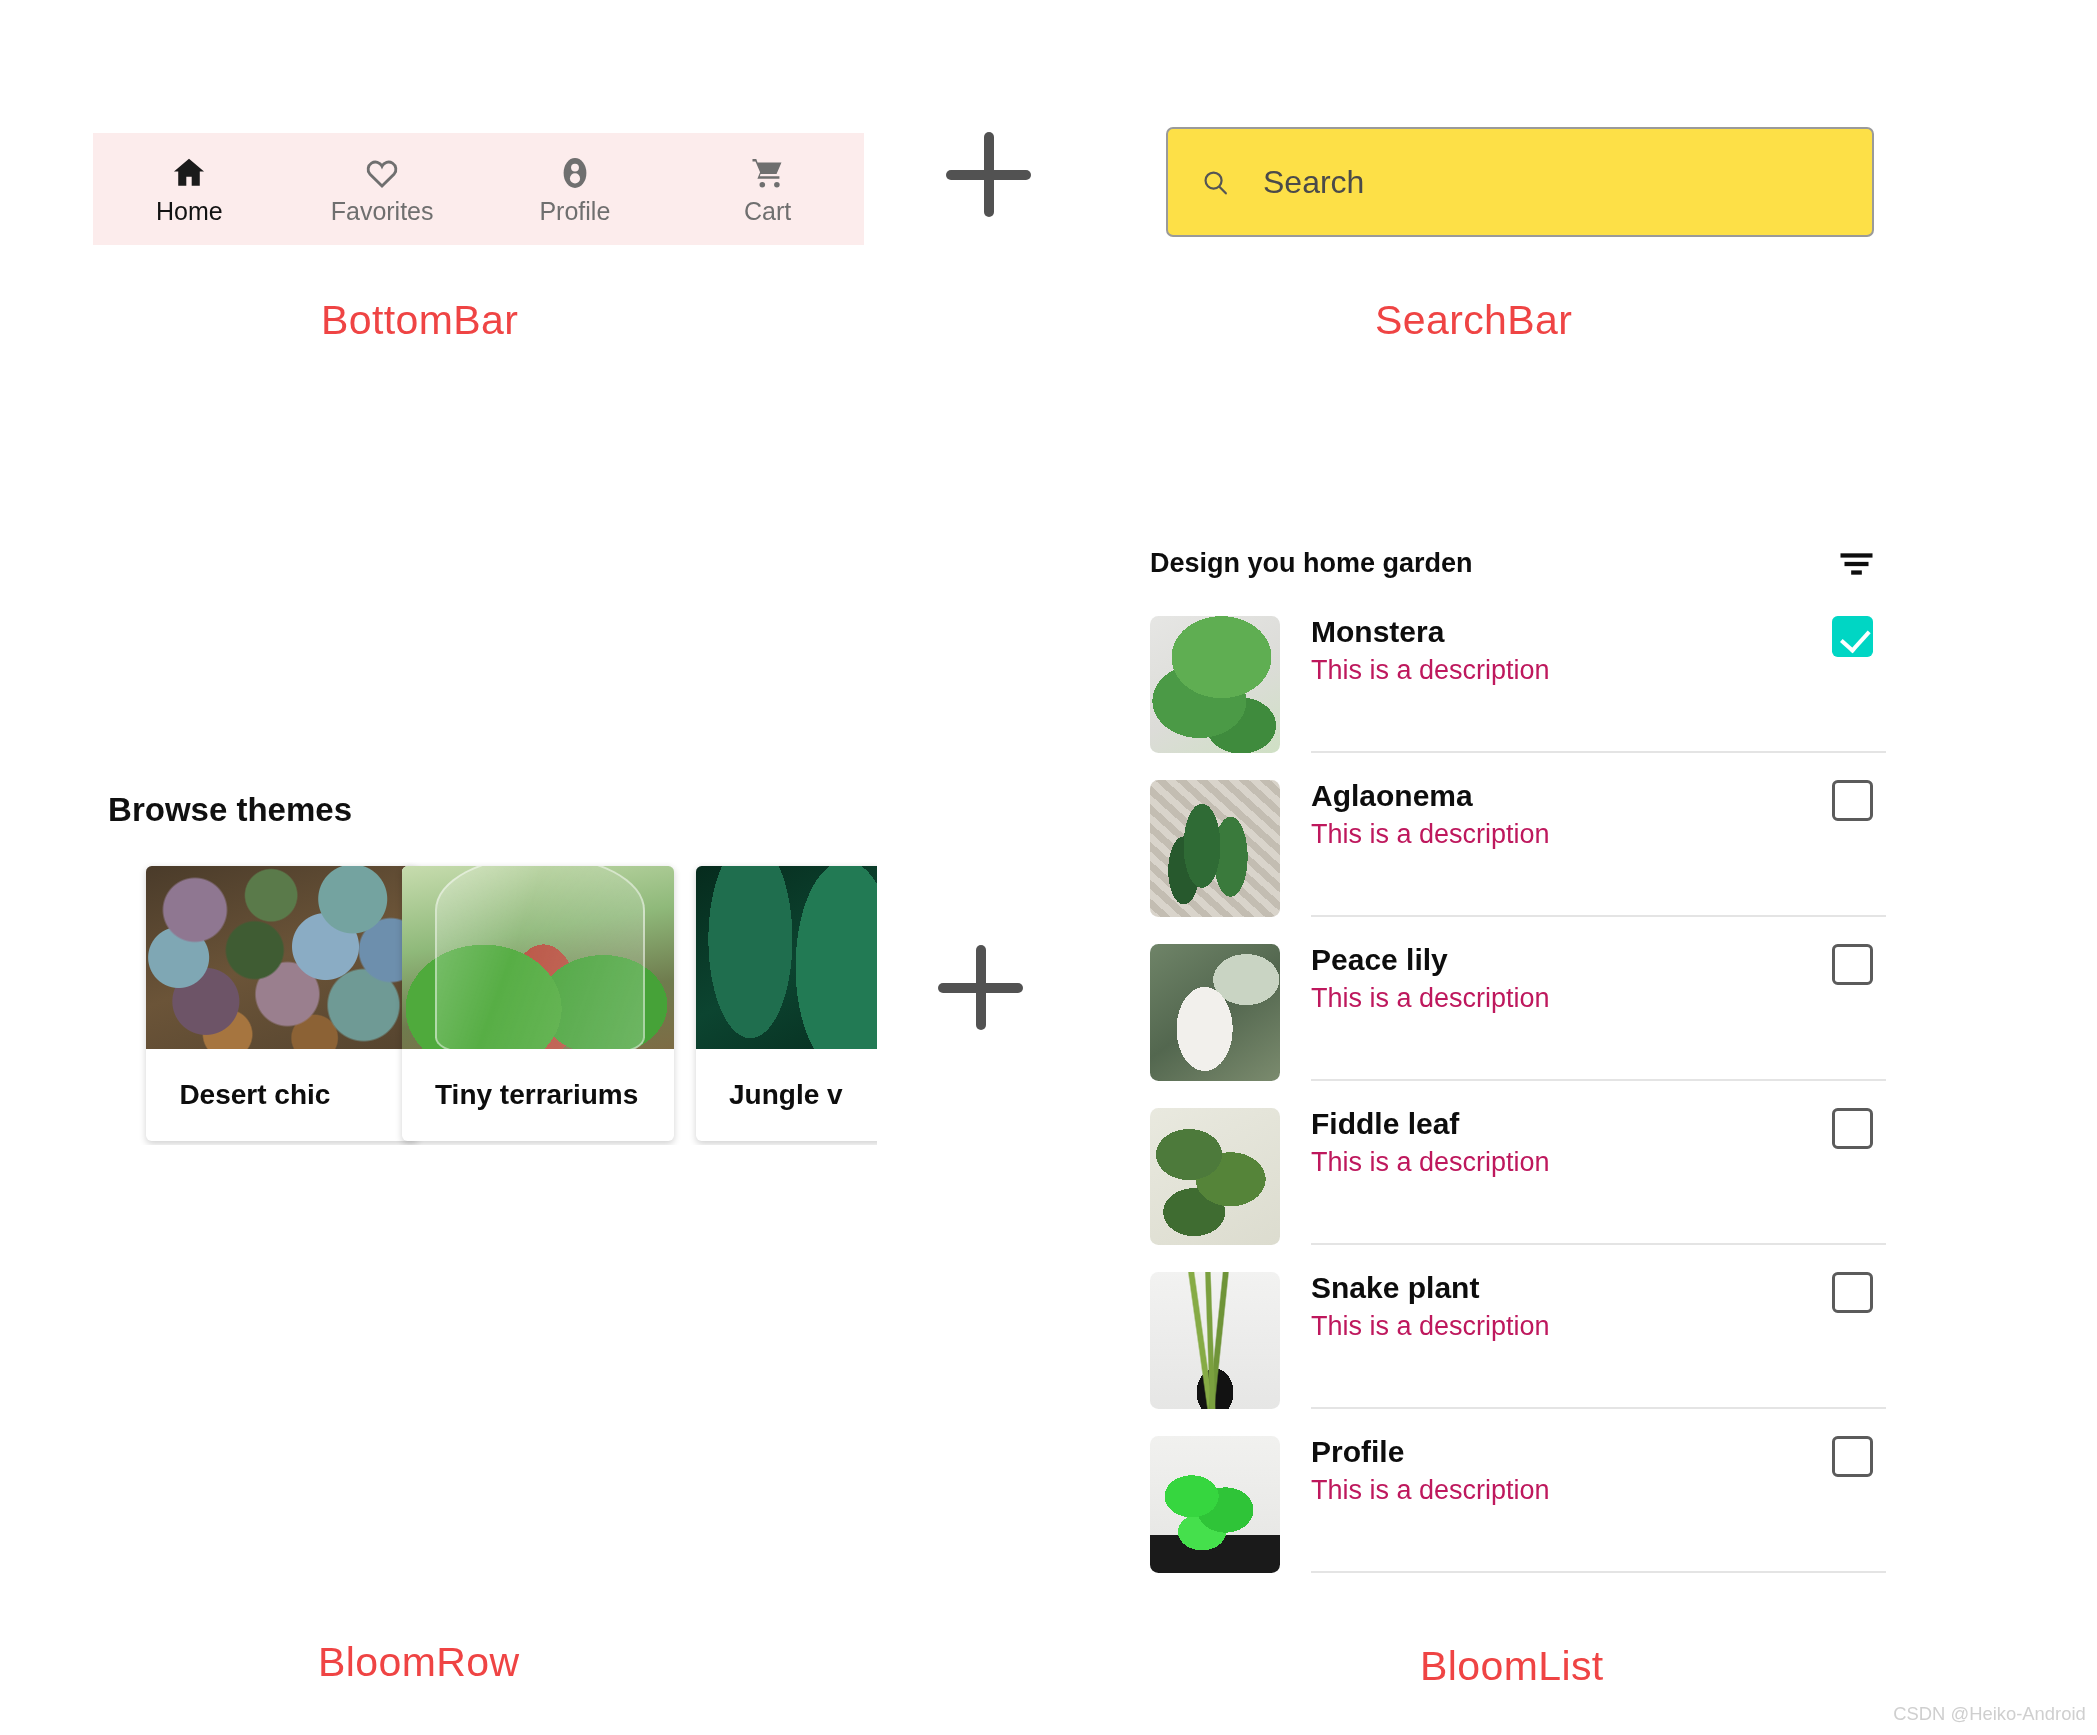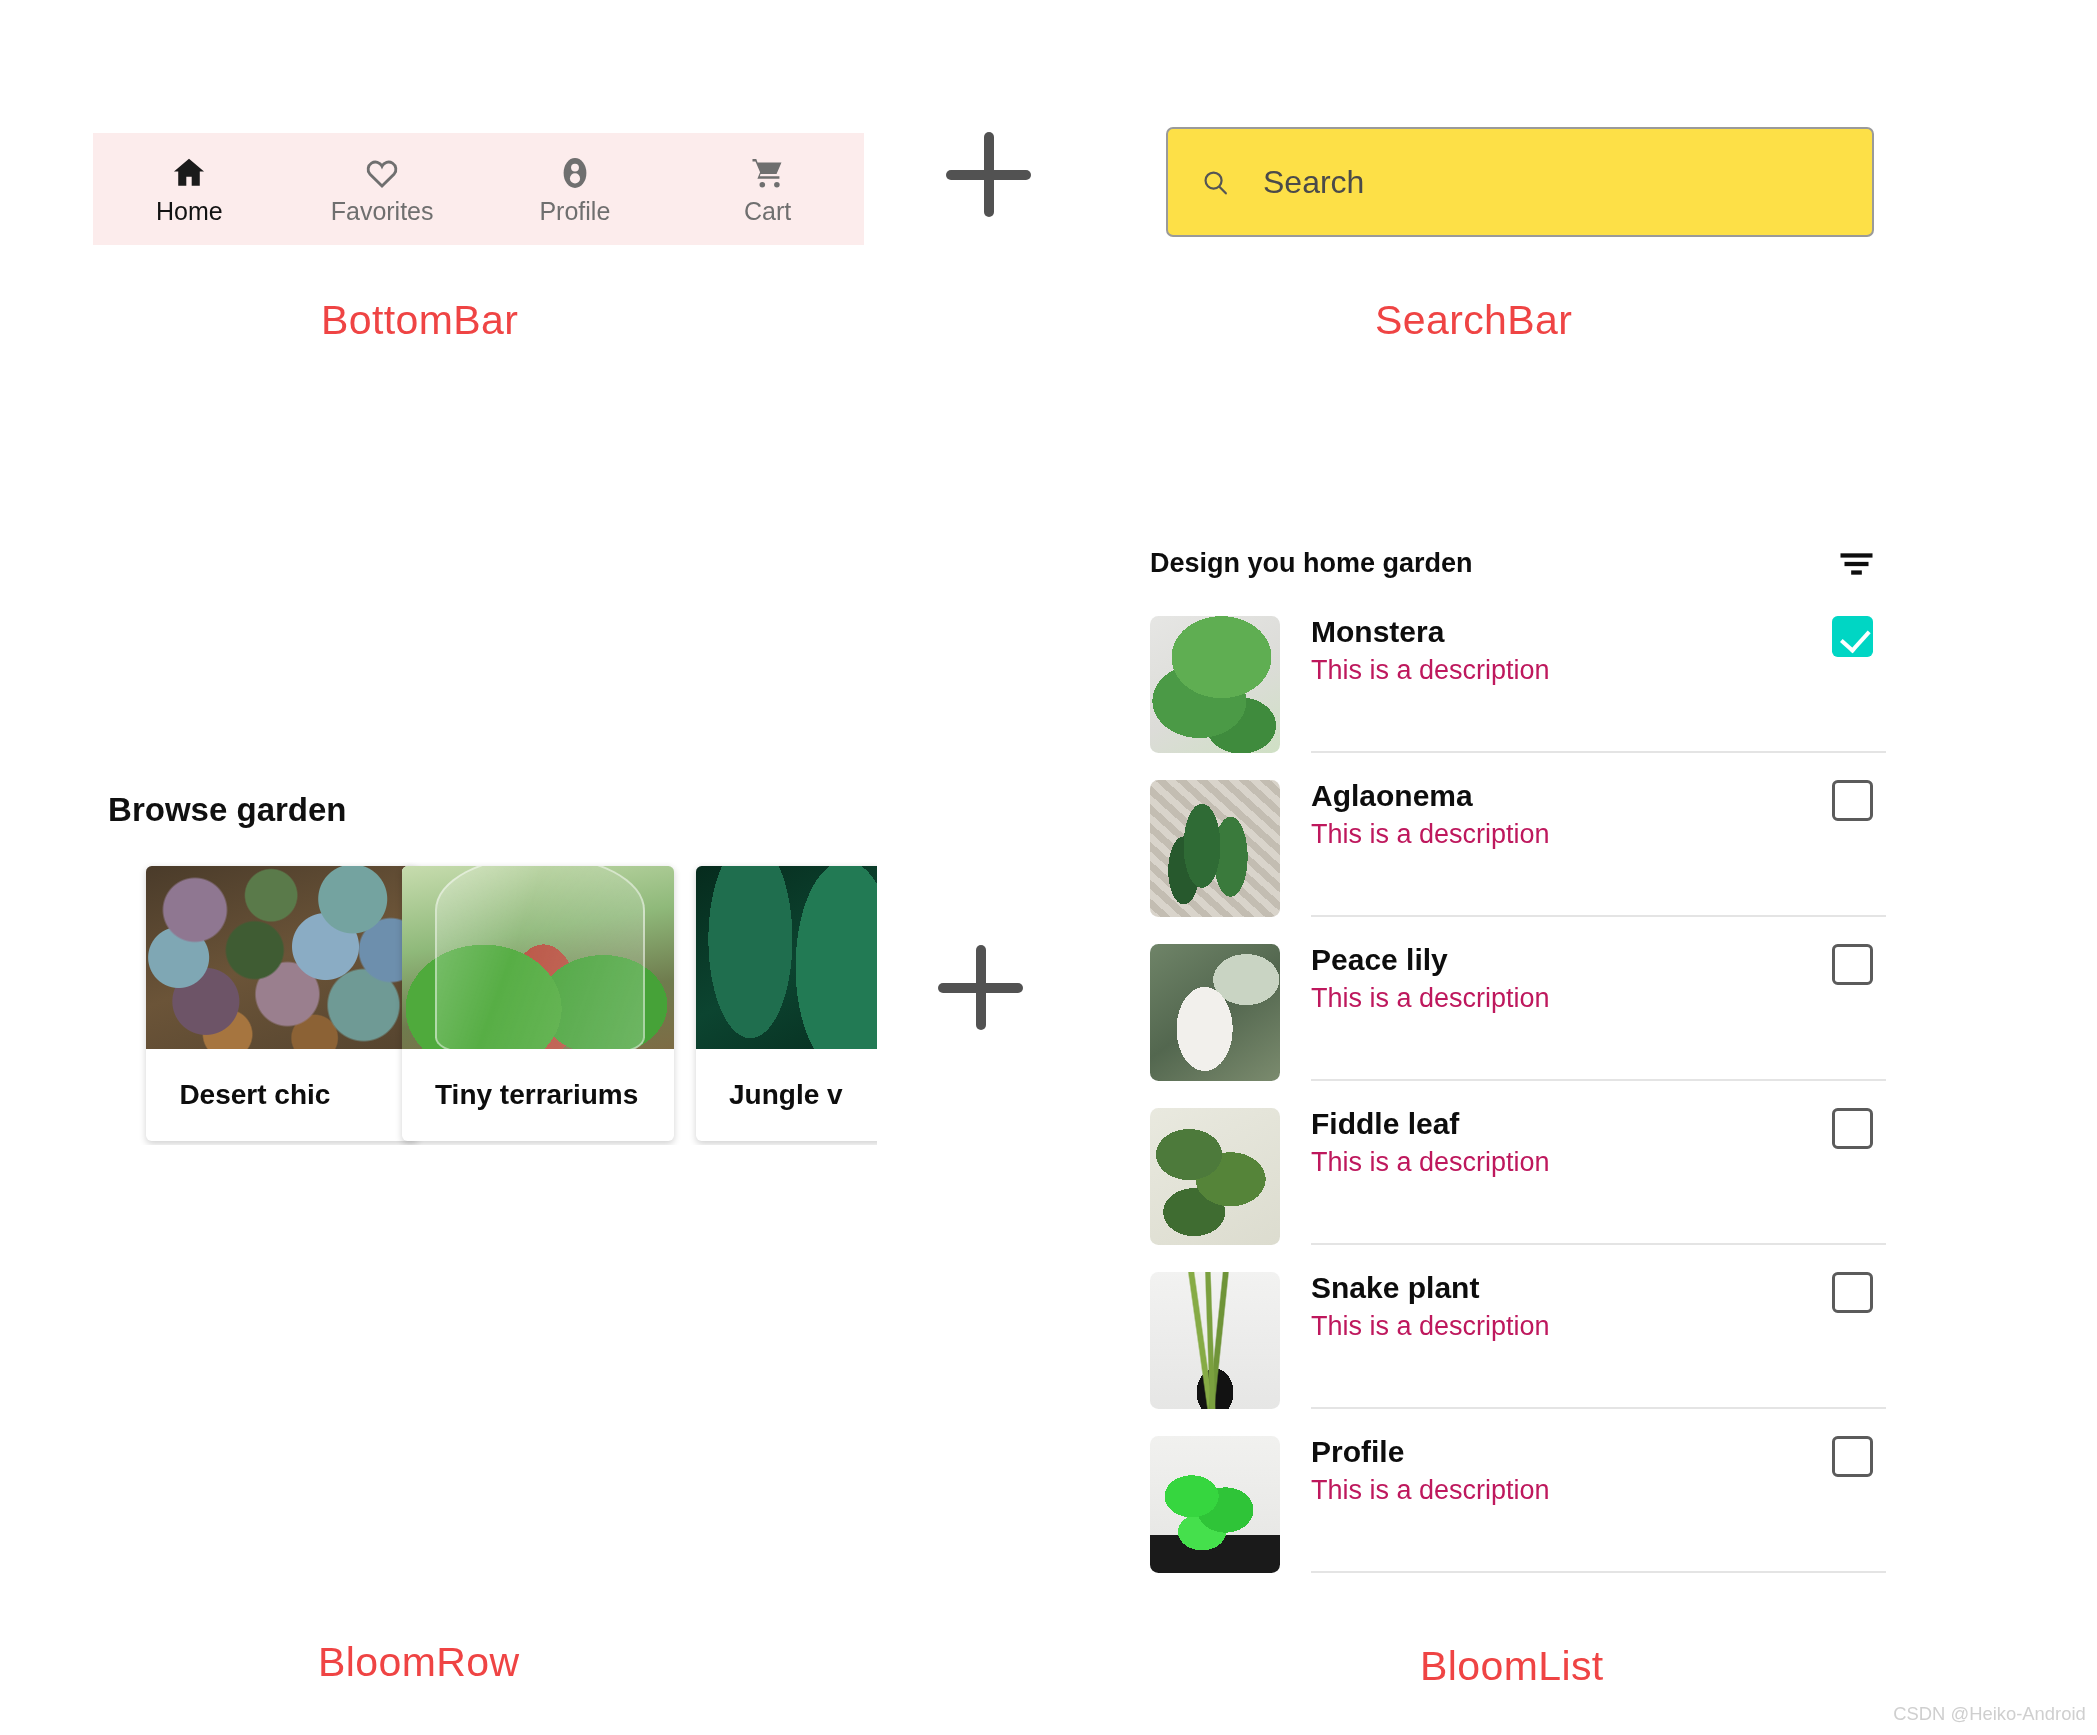--- a/index.html
+++ b/index.html
@@ -366,21 +366,21 @@
   </div>
 
   <div class="section-caption" style="left:1375px; top:297px;">SearchBar</div>
 
   <div class="plus" style="left:938px; top:945px;">
     <i class="h"></i>
     <i class="v"></i>
   </div>
 
   <div class="bloomrow">
-    <div class="bloomrow-title">Browse garden</div>
+    <div class="bloomrow-title">Browse themes</div>
     <div class="bloomrow-strip">
 
       <div class="theme-card" style="left:1.4px;margin-left:39px;">
         <div class="thumb th-succulent"></div>
         <div class="caption">Desert chic</div>
       </div>
 
       <div class="theme-card" style="left:296px;">
         <div class="thumb th-terrarium"></div>
         <div class="caption">Tiny terrariums</div>

